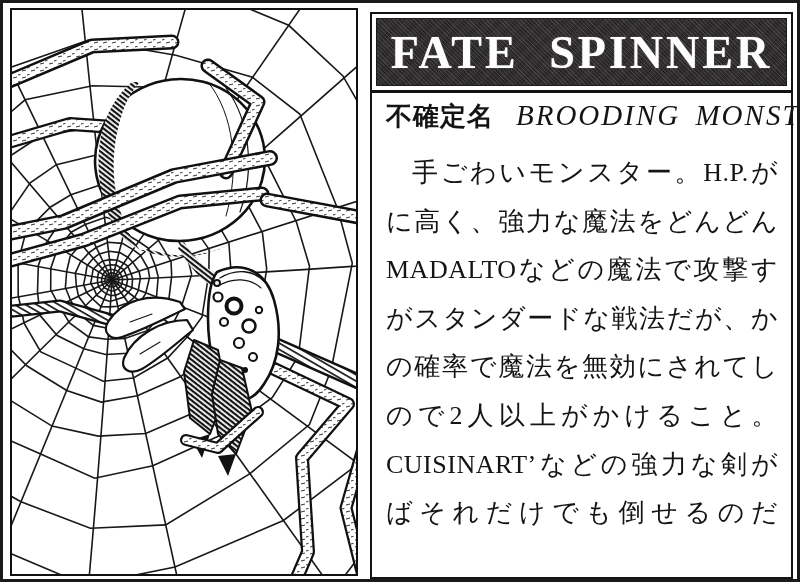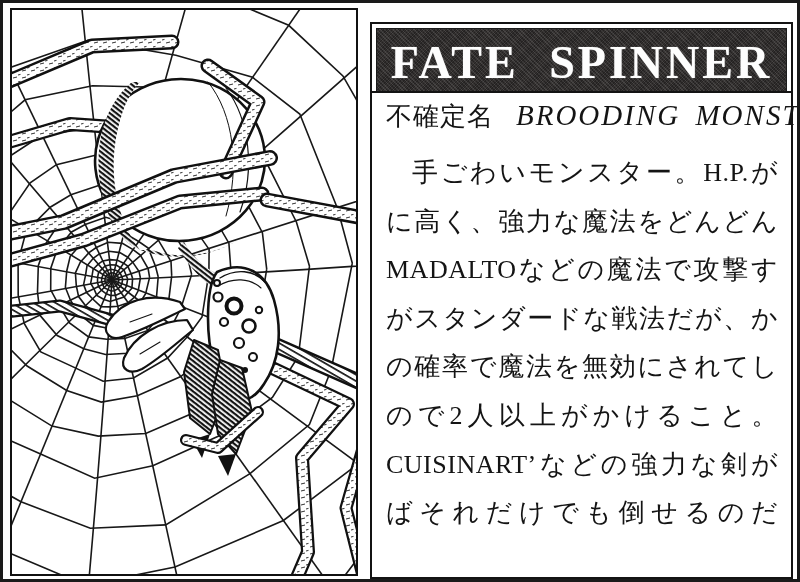--- a/index.html
+++ b/index.html
@@ -9,21 +9,21 @@
     font-family:"Liberation Serif","DejaVu Serif",serif;
   }
   
   .art-panel{
     position:absolute;left:7px;top:5px;width:348px;height:568px;
     border:2px solid #111;box-sizing:border-box;background:#fff;overflow:hidden;
   }
   .art-panel svg{display:block;width:344px;height:564px;}
   
   .title-box{
-    position:absolute;left:367px;top:19px;width:423px;height:80px;
+    position:absolute;left:367px;top:9px;width:423px;height:80px;
     border:2px solid #131313;box-sizing:border-box;background:#fff;padding:4px;
   }
   .title-inner{
     height:100%;box-sizing:border-box;border:1px solid #1b1b1b;
     background-color:#343130;
     background-image:
       repeating-linear-gradient(45deg, rgba(255,255,255,0.10) 0 1px, transparent 1px 3px),
       repeating-linear-gradient(-45deg, rgba(0,0,0,0.30) 0 1px, transparent 1px 2px);
     display:flex;align-items:center;justify-content:center;
   }
@@ -34,21 +34,21 @@
   }
   
   .text-panel{
     position:absolute;left:367px;top:88px;width:423px;height:488px;
     border:2px solid #131313;box-sizing:border-box;background:#fff;
     padding:6px 13px 0 14px;color:#141414;
   }
   .name-row{display:flex;align-items:baseline;height:50px;}
   .name-label{
     font-family:"Liberation Sans","DejaVu Sans",sans-serif;
-    font-weight:normal;font-size:26px;letter-spacing:1px;flex:0 0 auto;
+    font-weight:bold;font-size:26px;letter-spacing:1px;flex:0 0 auto;
   }
   .name-value{
     font-style:italic;font-size:29px;letter-spacing:2px;word-spacing:6px;
     margin-left:22px;white-space:nowrap;
   }
   .body-text{font-size:26px;line-height:48.6px;letter-spacing:0.5px;}
   .body-text div{text-align:justify;text-align-last:justify;height:48.6px;overflow:hidden;}
   .body-text div:first-child{text-indent:1em;}
 </style>
 </head>

